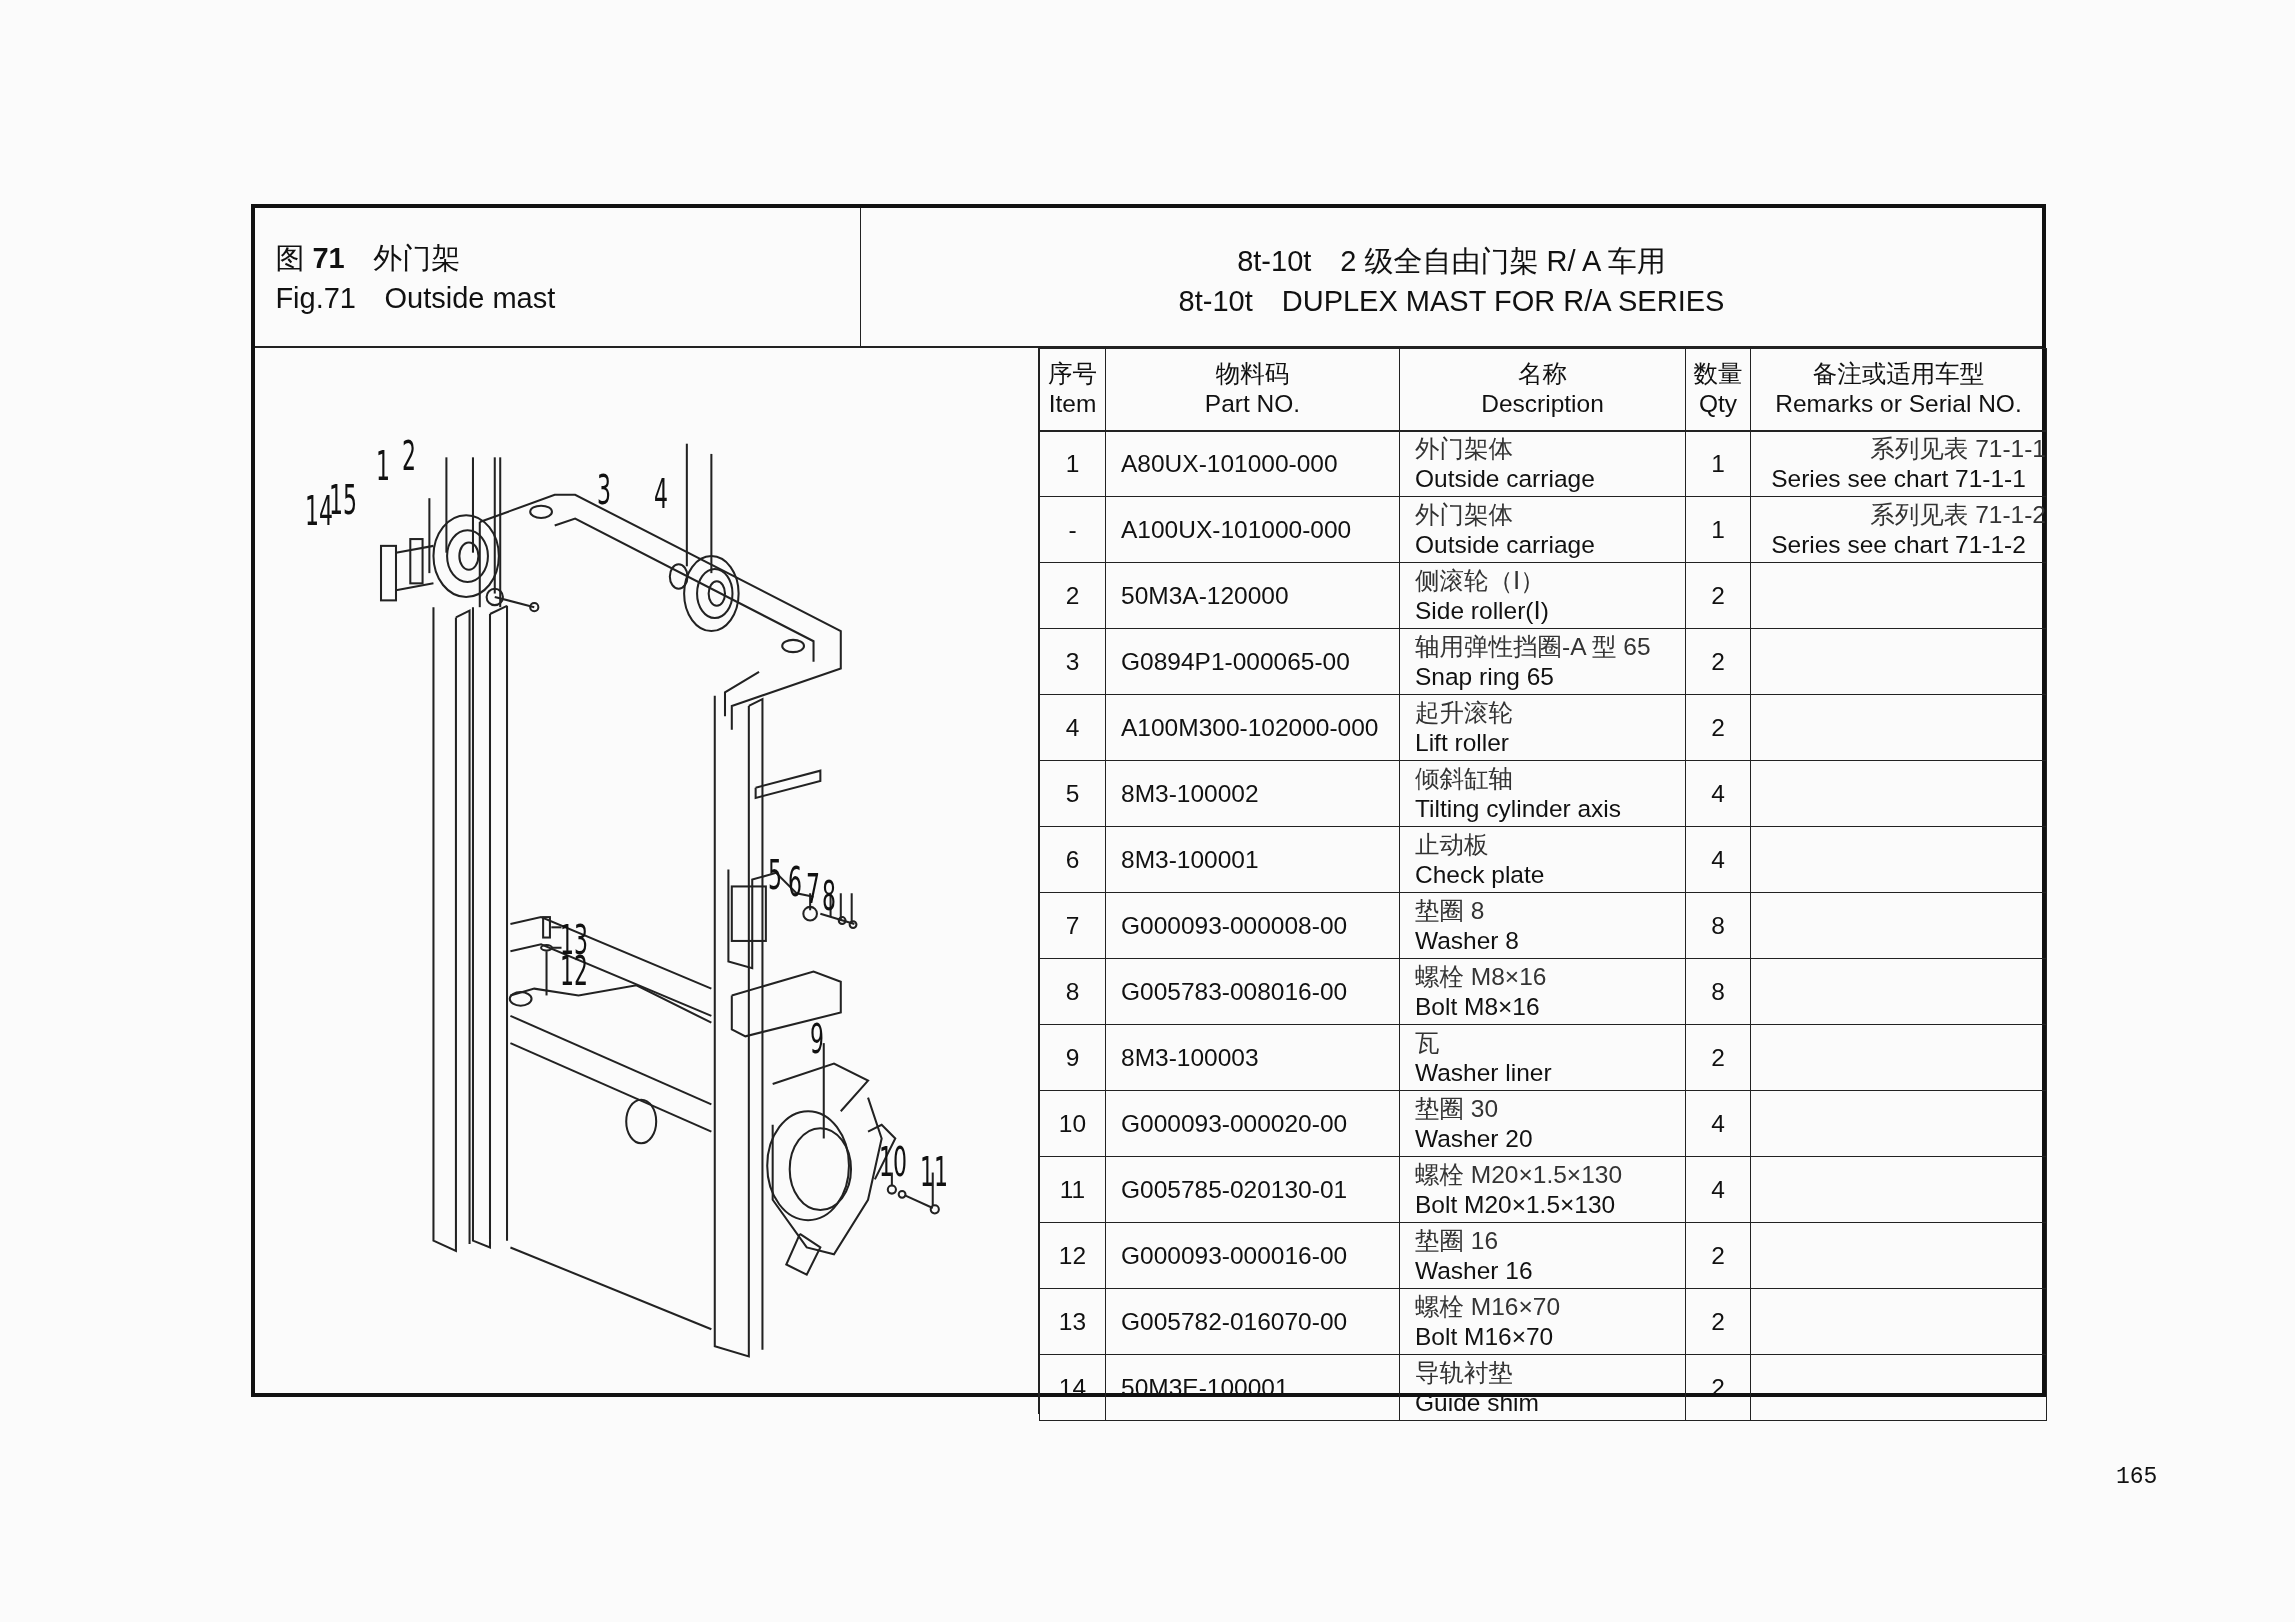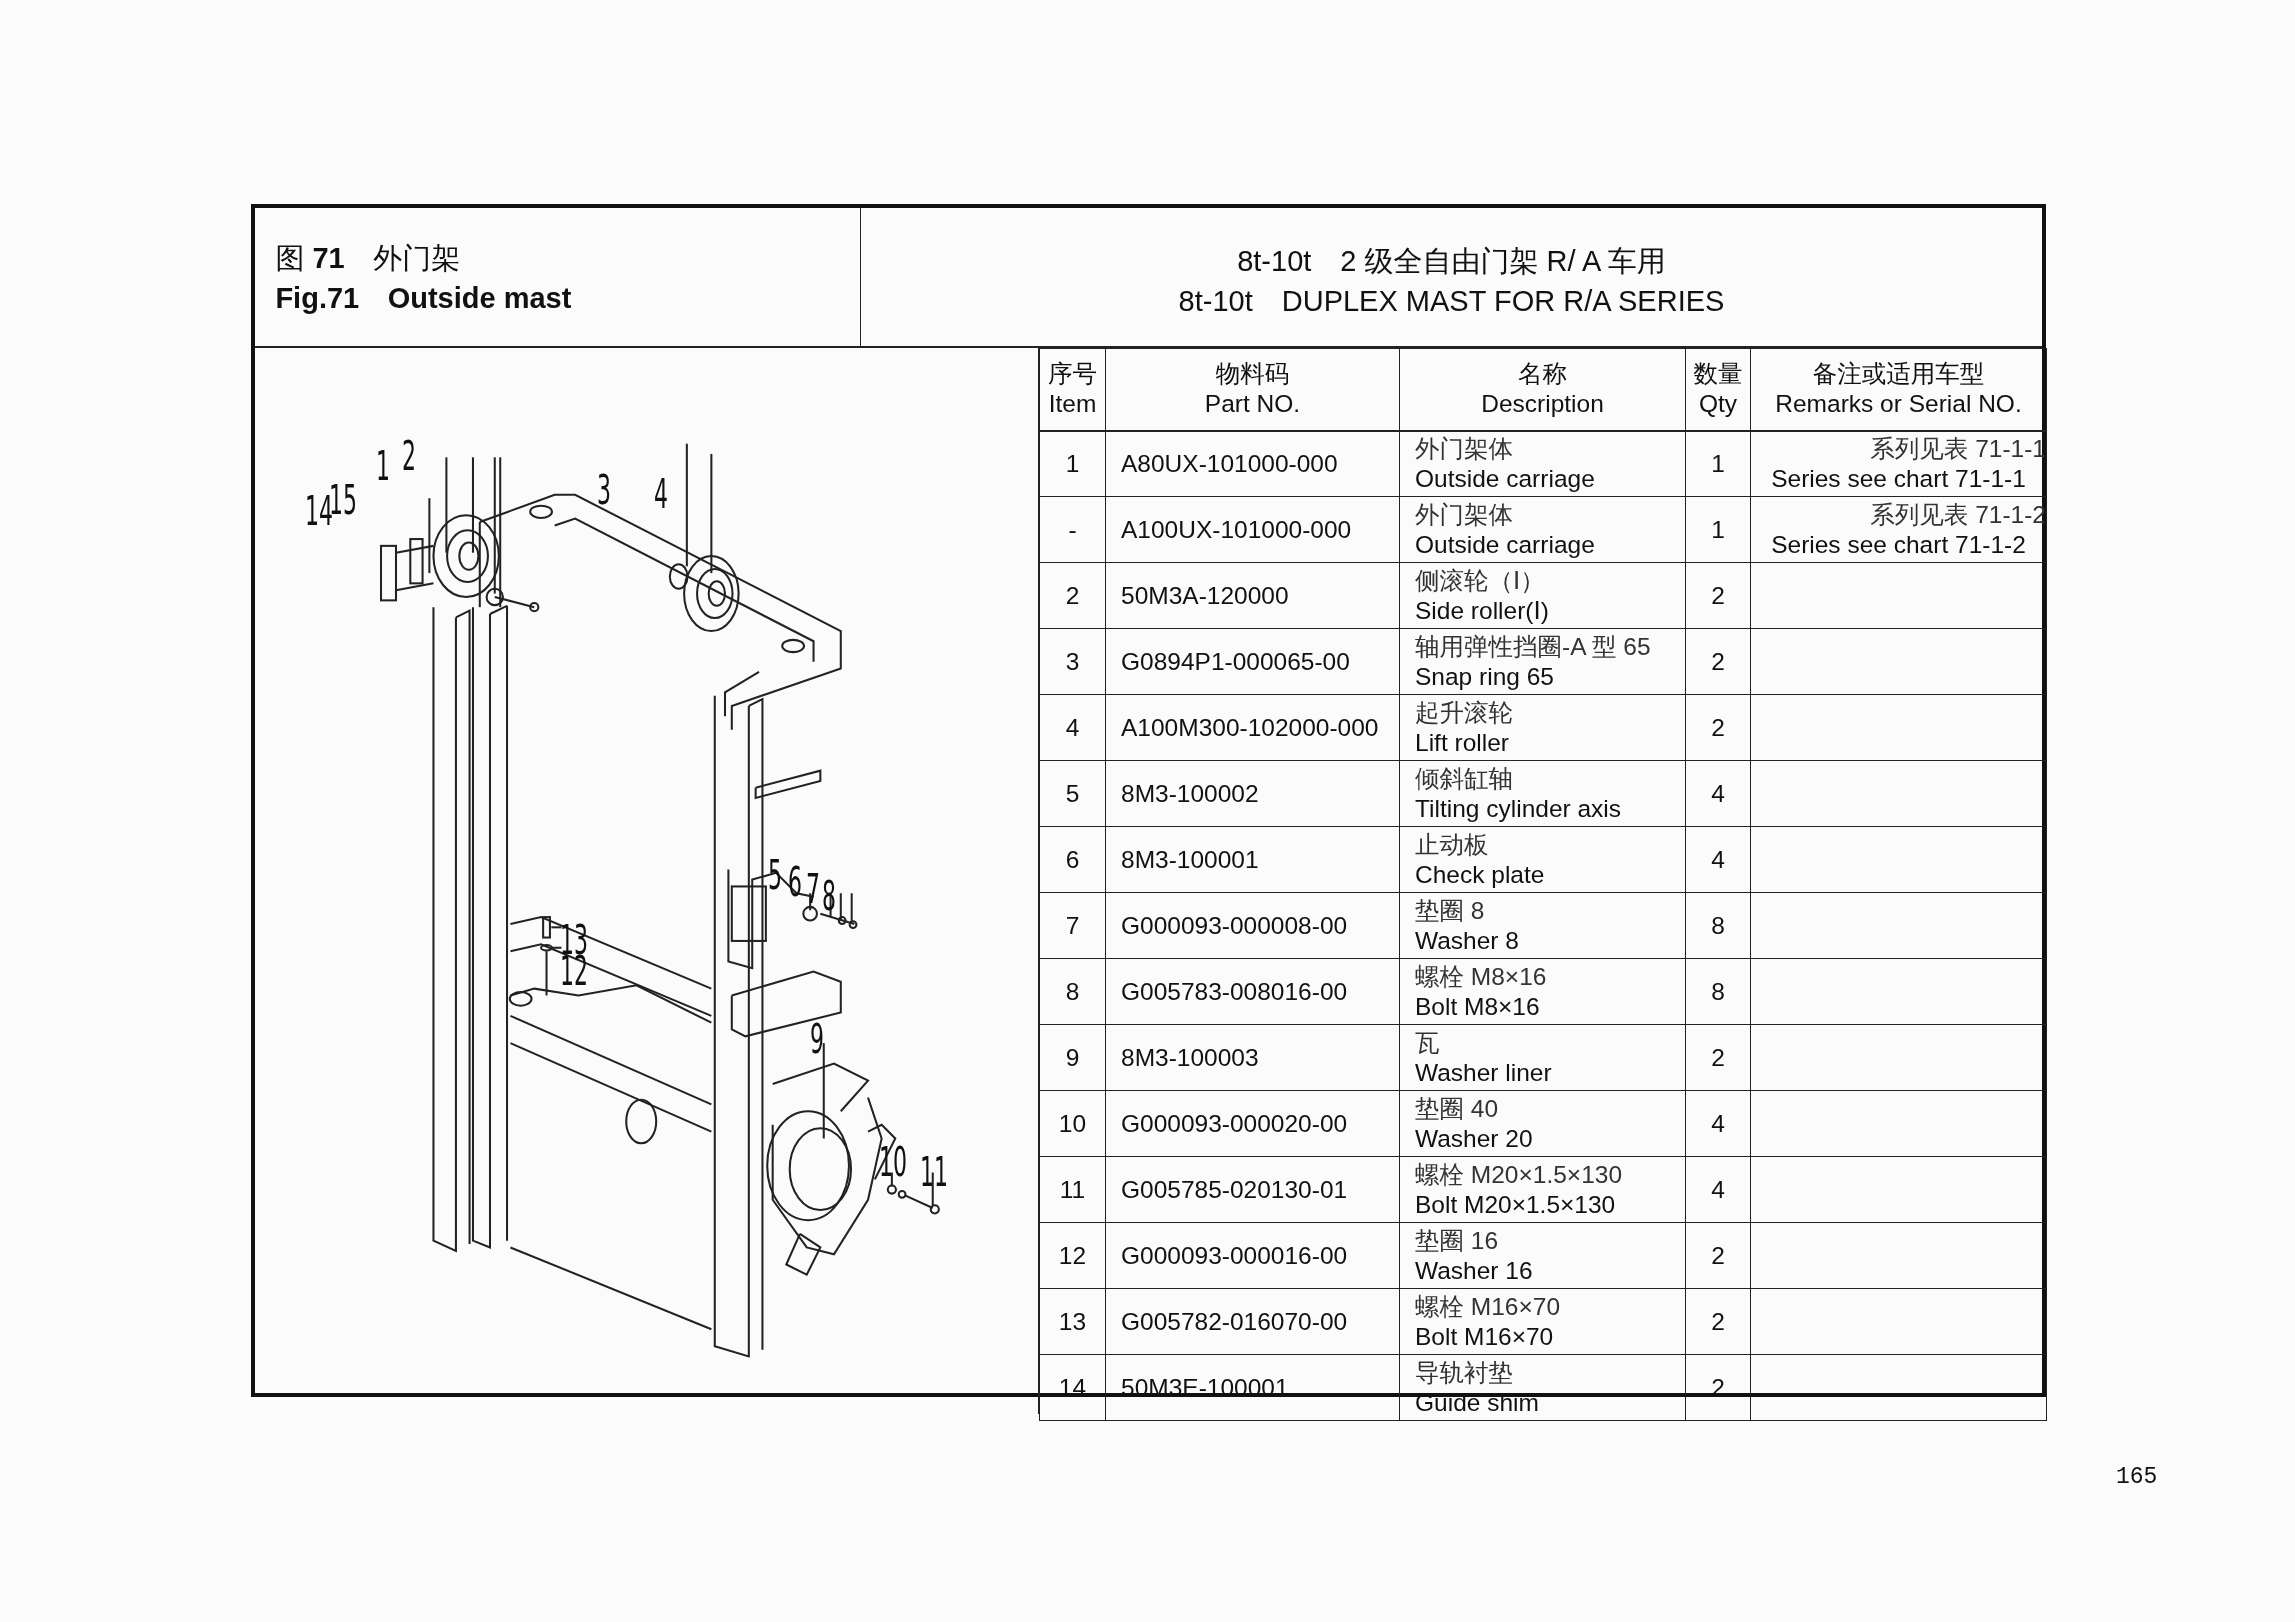--- a/index.html
+++ b/index.html
@@ -4,21 +4,21 @@
 <style>
   html, body { margin:0; padding:0; }
   body { width:2295px; height:1622px; background:#fbfbfb; position:relative; overflow:hidden;
          font-family:"Liberation Sans", "DejaVu Sans", sans-serif; color:#111; }
   .frame { position:absolute; left:251px; top:204px; width:1795px; height:1193px;
            border:4.1px solid #111; box-sizing:border-box; }
   .title-left { position:absolute; left:0; top:0; width:606px; height:140px;
                 border-right:1.4px solid #222; border-bottom:2px solid #222; box-sizing:border-box; }
   .title-left .l1 { position:absolute; left:20.4px; top:31px; font-size:29px; font-weight:bold; }
   .title-left .l1 .cn { font-weight:normal; }
-  .title-left .l2 { position:absolute; left:20.4px; top:74px; font-size:29px; font-weight:bold; }
+  .title-left .l2 { position:absolute; left:20.4px; top:74px; font-size:29px; font-weight:normal; }
   .title-right { position:absolute; left:606px; top:0; right:0; height:140px;
                  border-bottom:2px solid #222; box-sizing:border-box; text-align:center; }
   .title-right .r1 { position:absolute; left:0; right:0; top:34px; font-size:29px; }
   .title-right .r2 { position:absolute; left:0; right:0; top:74px; font-size:29px; }
   .diagram { position:absolute; left:0; top:140px; width:784px; height:1066px;
              border-right:1.4px solid #222; box-sizing:border-box; }
   .diagram svg { position:absolute; left:0; top:0; }
   .callout { position:absolute; font-size:40px; font-weight:normal; color:#111;
              font-family:"DejaVu Sans", sans-serif; transform:scaleX(0.55); transform-origin:left top; }
   table.parts { position:absolute; left:784px; top:140px; width:1007px; border-collapse:collapse;
@@ -299,21 +299,21 @@
             <span class="cn">瓦</span>
             <span class="en">Washer liner</span>
           </td>
           <td class="c-qty">2</td>
           <td class="c-rem"><span class="cn"></span><span class="en"></span></td>
         </tr>
         <tr>
           <td class="c-item">10</td>
           <td class="c-part">G000093-000020-00</td>
           <td class="c-desc">
-            <span class="cn">垫圈 40</span>
+            <span class="cn">垫圈 30</span>
             <span class="en">Washer 20</span>
           </td>
           <td class="c-qty">4</td>
           <td class="c-rem"><span class="cn"></span><span class="en"></span></td>
         </tr>
         <tr>
           <td class="c-item">11</td>
           <td class="c-part">G005785-020130-01</td>
           <td class="c-desc">
             <span class="cn">螺栓 M20×1.5×130</span>

